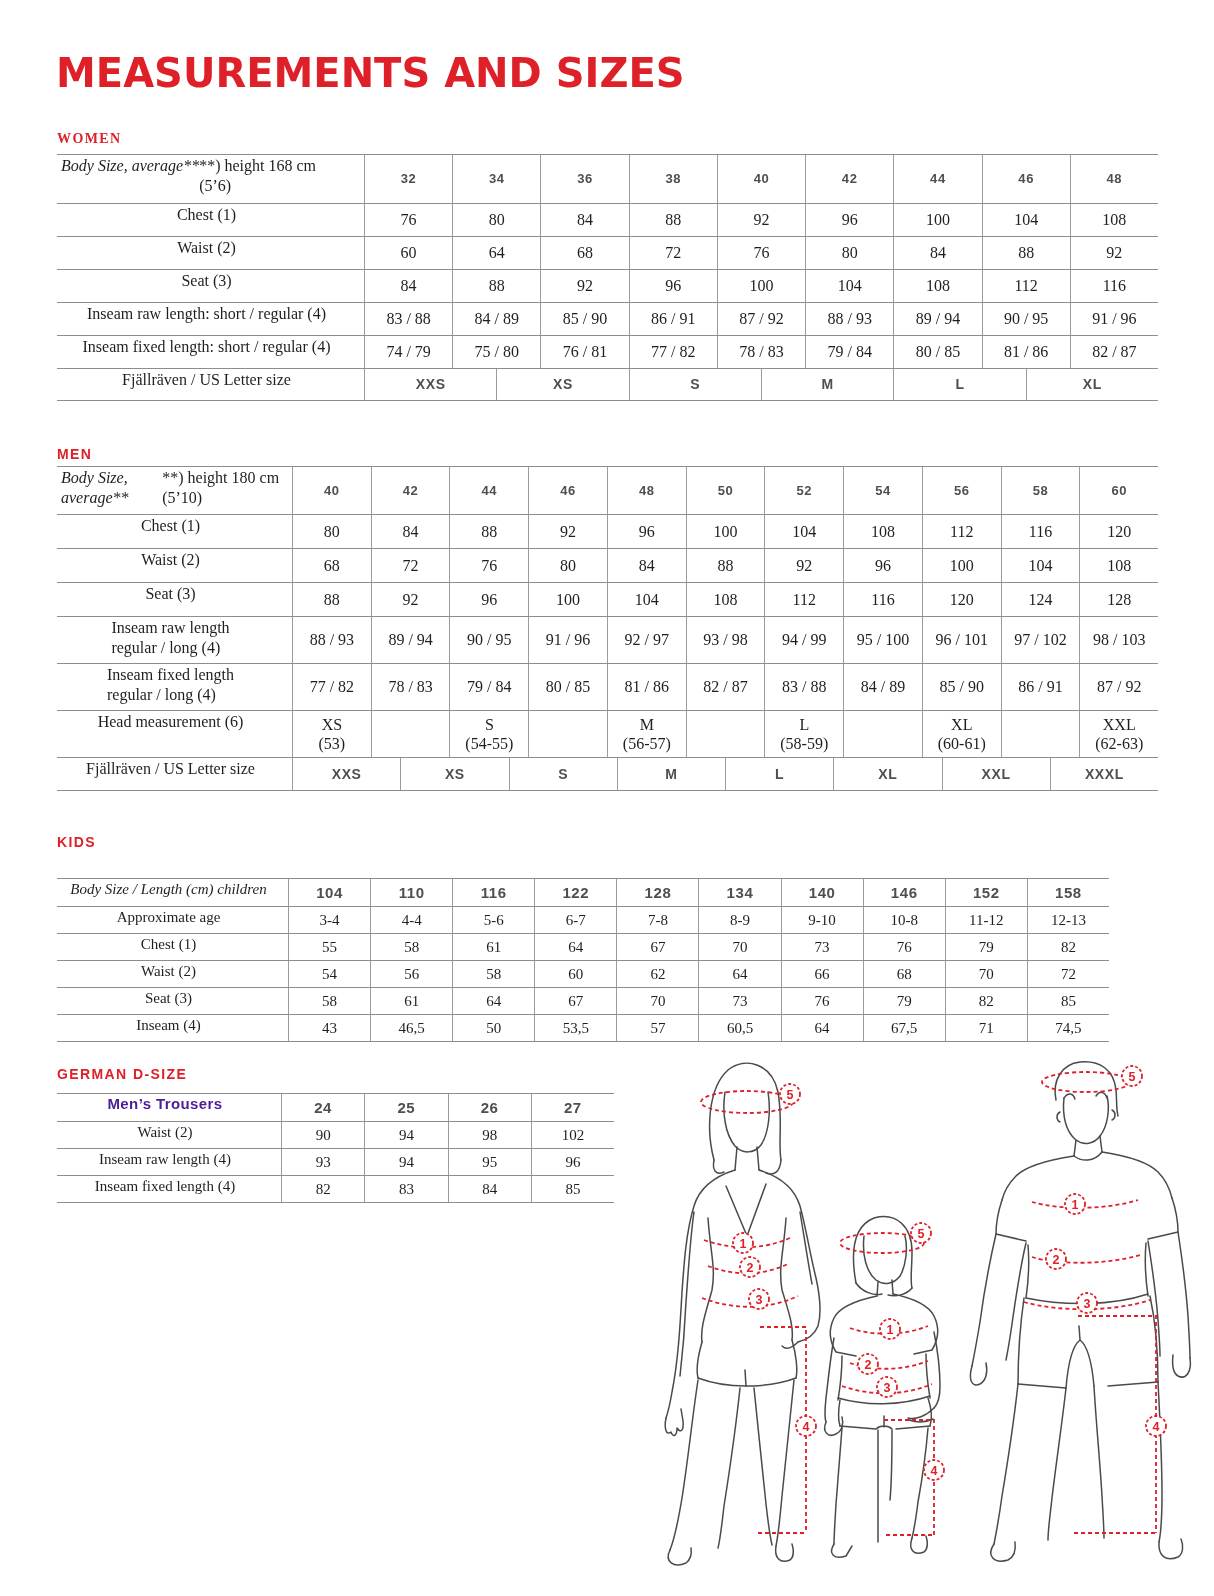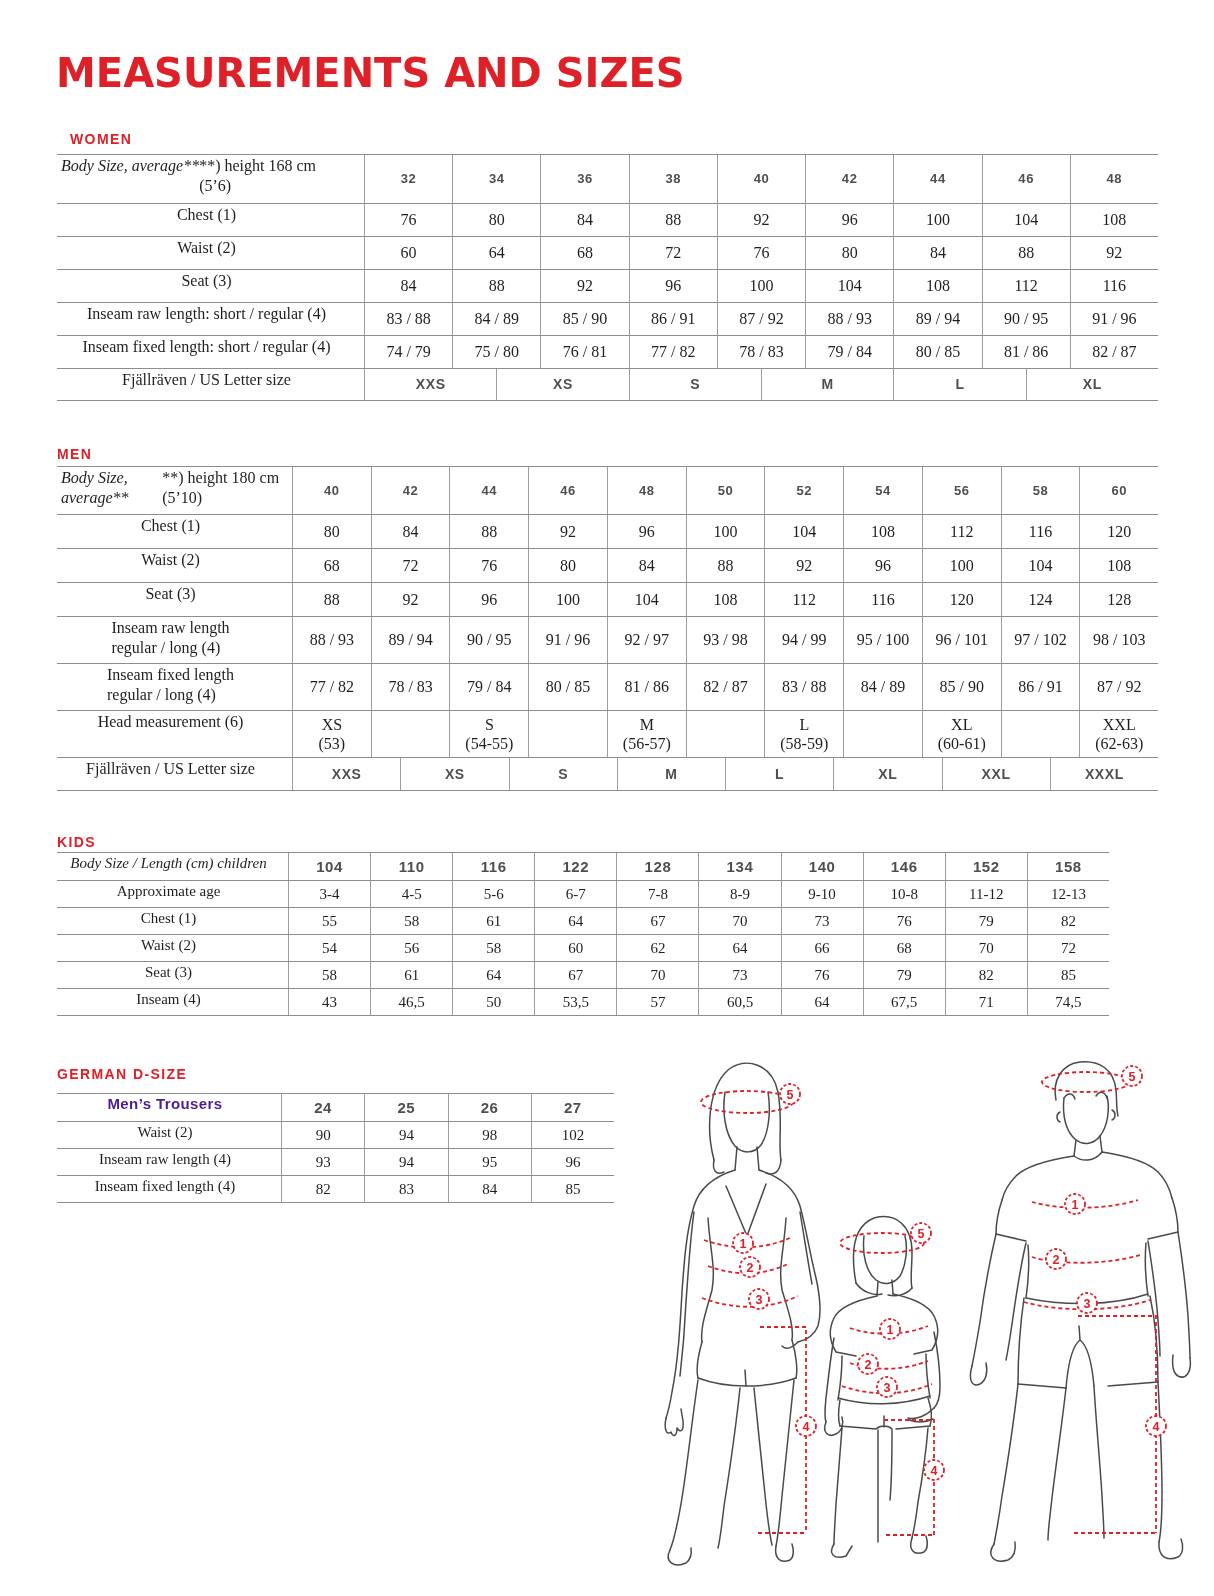--- a/index.html
+++ b/index.html
@@ -4,21 +4,21 @@
 <style>
   :root{ --accent:#DE2028; --hline:#8d8d8d; --vline:#9c9c9c; --ink:#1f1f1f; --gray:#4e4f53; }
   html,body{margin:0;padding:0;}
   body{width:1214px;height:1596px;background:#ffffff;position:relative;
        font-family:"Liberation Serif",serif;color:var(--ink);overflow:hidden;}
   .page-title{position:absolute;left:56px;top:50px;margin:0;
       font-family:"DejaVu Sans",sans-serif;font-weight:800;font-size:40px;
       letter-spacing:0px;color:var(--accent);white-space:nowrap;}
   .sec{position:absolute;margin:0;font-family:"Liberation Sans",sans-serif;
       font-weight:bold;font-size:14px;letter-spacing:1.4px;color:var(--accent);}
-  .sec-women{left:70px;top:131px;}
+  .sec-women{left:57px;top:131px;font-family:Liberation Serif, serif;}
   .sec-men{left:57px;top:446px;}
   .sec-kids{left:57px;top:834px;}
   .sec-german{left:57px;top:1066px;}
 
   .size-table{position:absolute;border-bottom:1px solid var(--hline);}
   #t-women{left:57px;top:154px;width:1101px;--lw:308px;}
   #t-men{left:57px;top:466px;width:1101px;--lw:236px;}
   #t-kids{left:57px;top:852px;width:1052px;--lw:232px;}
   #t-german{left:57px;top:1093px;width:557px;--lw:225px;}
 
@@ -32,21 +32,21 @@
   .hcell,.lcell{font-family:"Liberation Sans",sans-serif;font-weight:bold;
       color:var(--gray);font-size:13px;letter-spacing:0.6px;}
   .lcell{font-size:14px;}
   .hline{display:block;}
   .hline.it{font-style:italic;}
   .hdr-label.sans{font-family:"Liberation Sans",sans-serif;font-weight:bold;
       color:#4c1d95;font-size:14.5px;letter-spacing:0.4px;}
 
   #t-women .r-header{height:48px;} #t-women .r-data{height:32px;} #t-women .r-letter{height:31px;}
   #t-men .r-header{height:47px;} #t-men .r-data{height:33px;} #t-men .r-tall{height:46px;} #t-men .r-letter{height:32px;}
-  #t-kids .r-header{height:27px;} #t-kids .r-data{height:26px;}
+  #t-kids .r-header{height:27px;margin-top:26px;} #t-kids .r-data{height:26px;}
   #t-kids .tlabel{font-size:15px;} #t-kids .tcell{font-size:15px;}
   #t-german .r-header{height:27px;} #t-german .r-data{height:26px;}
   #t-german .tlabel{font-size:15px;} #t-german .tcell{font-size:15px;}
 
   .figure-wrap{position:absolute;left:628px;top:1040px;width:575px;height:545px;}
   .fig-line{stroke:#4a4a4a;fill:none;stroke-width:1.5;stroke-linecap:round;stroke-linejoin:round;}
   .red-dash{stroke:var(--accent);fill:none;stroke-width:1.8;stroke-dasharray:4 3;}
   .badge circle{fill:#ffffff;stroke:var(--accent);stroke-width:1.8;stroke-dasharray:3 2;}
   .badge text{fill:var(--accent);font-family:"Liberation Sans",sans-serif;
       font-weight:bold;font-size:12.5px;text-anchor:middle;}
@@ -273,21 +273,21 @@
       <div class="tcell hcell">128</div>
       <div class="tcell hcell">134</div>
       <div class="tcell hcell">140</div>
       <div class="tcell hcell">146</div>
       <div class="tcell hcell">152</div>
       <div class="tcell hcell">158</div>
     </div>
     <div class="trow r-data">
       <div class="tlabel">Approximate age</div>
       <div class="tcell">3-4</div>
-      <div class="tcell">4-5</div>
+      <div class="tcell">4-4</div>
       <div class="tcell">5-6</div>
       <div class="tcell">6-7</div>
       <div class="tcell">7-8</div>
       <div class="tcell">8-9</div>
       <div class="tcell">9-10</div>
       <div class="tcell">10-8</div>
       <div class="tcell">11-12</div>
       <div class="tcell">12-13</div>
     </div>
     <div class="trow r-data">

